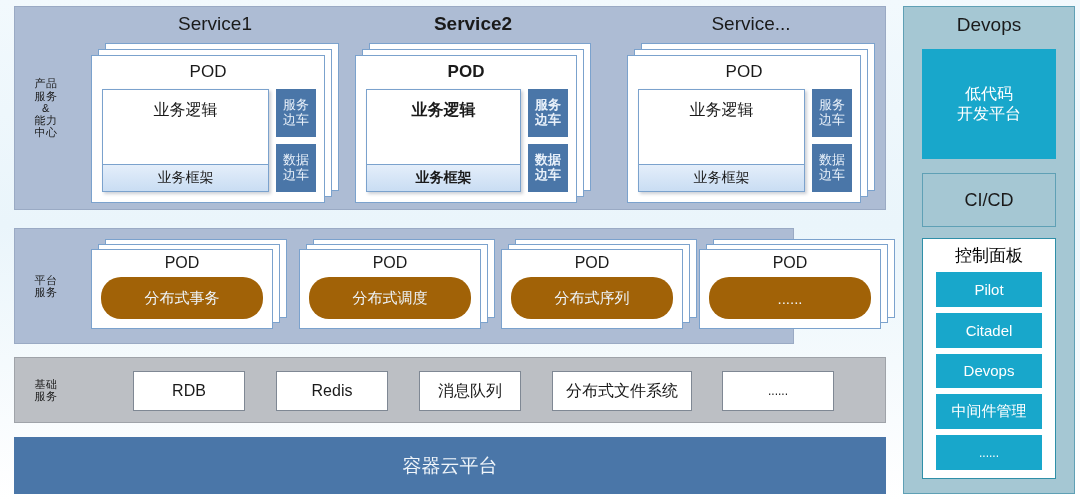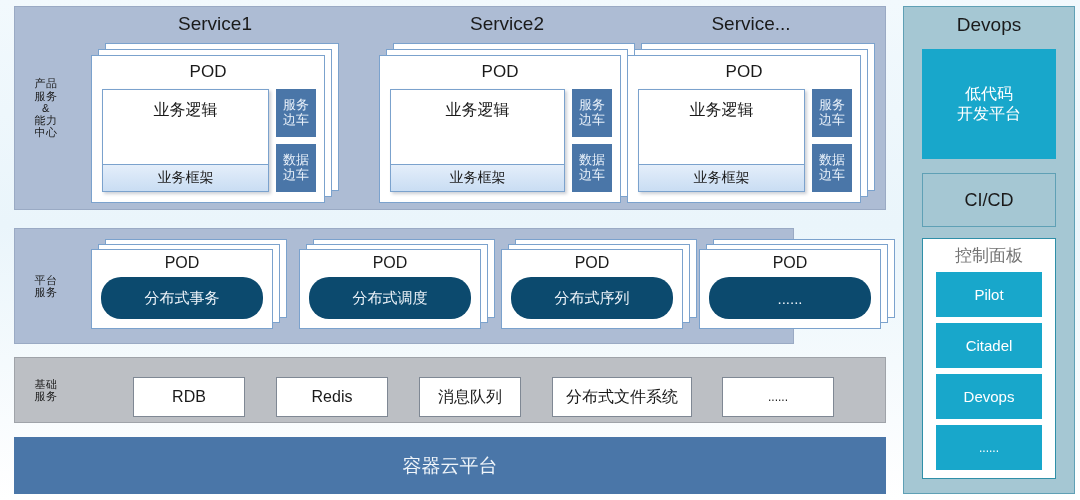--- a/index.html
+++ b/index.html
@@ -174,37 +174,37 @@
     text-align: center;
     font-size: 16px;
     color: #1a1a1a;
   }
   .plat-inner {
     position: absolute;
     left: 9px;
     right: 9px;
     top: 27px;
     bottom: 9px;
-    background: #0c4a6e;
+    background: #a16207;
     color: #eef4fa;
     display: flex;
     align-items: center;
     justify-content: center;
     font-size: 15px;
     border-radius: 20px;
   }
 
   
   #infra-panel {
     background: #bcbfc4;
     border: 1px solid #9fa3a9;
   }
   .infra-box {
     position: absolute;
-    top: 19px;
+    top: 13px;
     height: 40px;
     background: #ffffff;
     border: 1px solid #7f8894;
     box-sizing: border-box;
     display: flex;
     align-items: center;
     justify-content: center;
     font-size: 16px;
     color: #1a1a1a;
   }
@@ -277,21 +277,21 @@
     background: #ffffff;
     border: 1px solid #2f8fa8;
     box-sizing: border-box;
     padding: 4px 13px 8px 13px;
     display: flex;
     flex-direction: column;
   }
   #console-title {
     text-align: center;
     font-size: 17px;
-    color: #737373;
+    color: #000000;
     margin: 1px 0 5px 0;
     flex: 0 0 auto;
   }
   #console-list {
     flex: 1 1 auto;
     display: flex;
     flex-direction: column;
     gap: 6px;
   }
   .console-item {
@@ -334,21 +334,21 @@
               <div class="sidecar">服务
 边车</div>
               <div class="sidecar">数据
 边车</div>
             </div>
           </div>
         </div>
       </div>
     </div>
 
-    <div class="service-group" style="left:364px; width:256px;">
+    <div class="service-group" style="left:340px; width:236px;font-weight:bold;">
       <div class="service-title">Service2</div>
       <div class="pod-stack">
         <div class="stack-ghost" style="left:14px; top:0px; right:0px; bottom:12px;"></div>
         <div class="stack-ghost" style="left:7px; top:6px; right:7px; bottom:6px;"></div>
         <div class="pod-card">
           <div class="pod-title">POD</div>
           <div class="pod-body">
             <div class="logic-col">
               <div class="logic-main">业务逻辑</div>
               <div class="logic-frame">业务框架</div>
@@ -454,18 +454,19 @@
 开发平台</div>
 
     <div id="cicd-box">CI/CD</div>
 
     <div id="console-box">
       <div id="console-title">控制面板</div>
       <div id="console-list">
         <div class="console-item">Pilot</div>
         <div class="console-item">Citadel</div>
         <div class="console-item">Devops</div>
+        <div class="console-item">中间件管理</div>
         <div class="console-item dots">......</div>
       </div>
     </div>
   </div>
 
 </div>
 
 </body></html>

